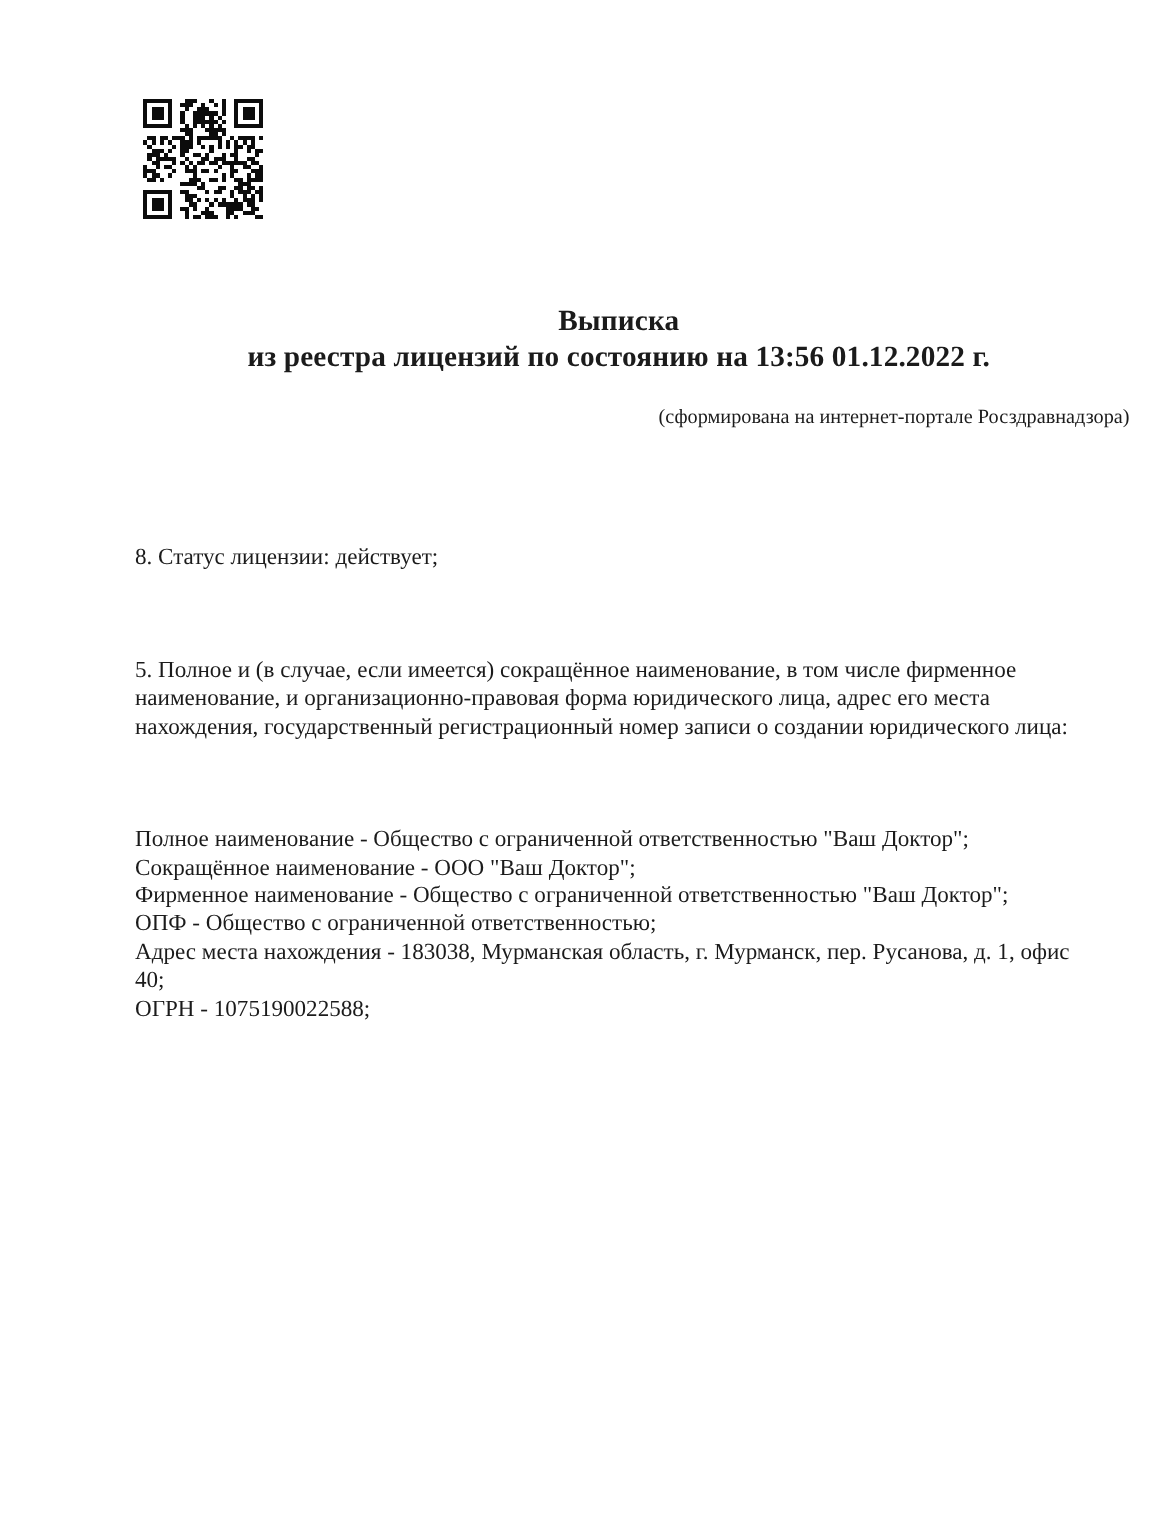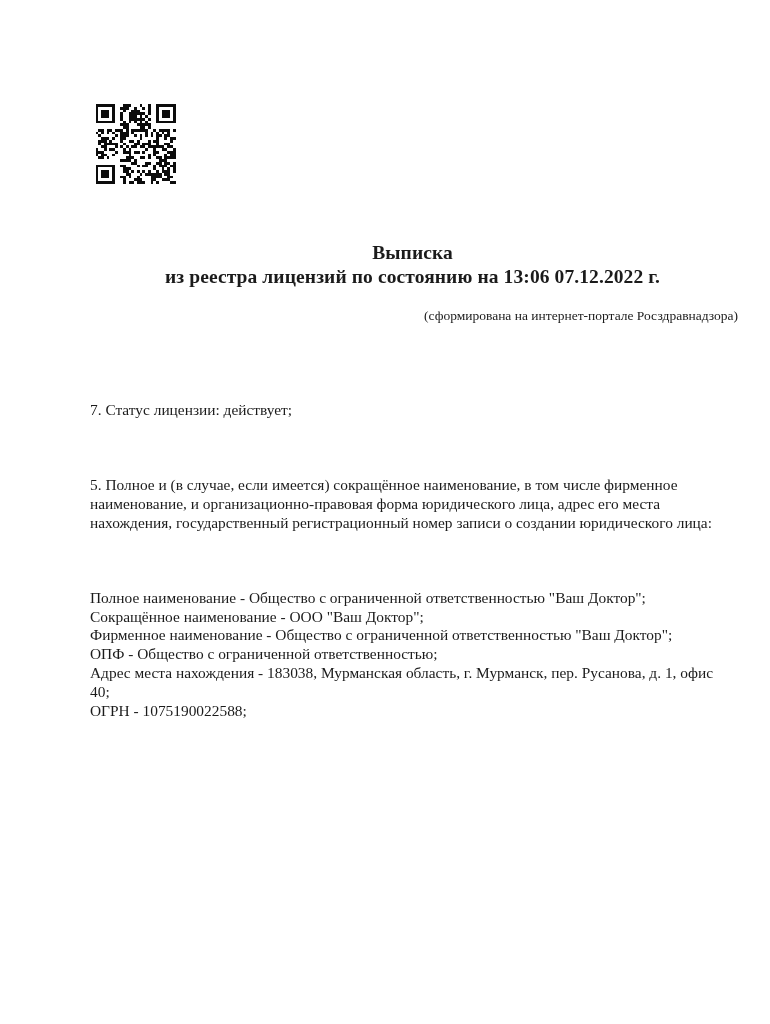--- a/index.html
+++ b/index.html
@@ -8,21 +8,20 @@
     background: #ffffff;
   }
   .page {
     position: relative;
     width: 770px;
     height: 852px;
     background: #ffffff;
     font-family: "Liberation Serif", serif;
     color: #1b1b1b;
     overflow: hidden;
-    margin-top: 38px;
   }
   .qr {
     position: absolute;
     left: 95px;
     top: 66px;
     width: 81px;
     height: 80px;
     fill: #0c0c0c;
   }
   .title-block {
@@ -33,21 +32,21 @@
     text-align: center;
     font-weight: bold;
     font-size: 19.5px;
     line-height: 23.5px;
     letter-spacing: 0.1px;
   }
   .source-note {
     position: absolute;
     top: 269px;
     left: 0;
-    right: 32px;
+    right: 17px;
     text-align: right;
     font-size: 13.5px;
     line-height: 17px;
   }
   .doc-body {
     position: absolute;
     top: 325px;
     left: 90px;
     width: 672px;
     font-size: 15.4px;
@@ -454,27 +453,27 @@
       <rect x="16" y="28" width="1" height="1"></rect>
       <rect x="17" y="28" width="1" height="1"></rect>
       <rect x="20" y="28" width="1" height="1"></rect>
       <rect x="22" y="28" width="1" height="1"></rect>
       <rect x="27" y="28" width="1" height="1"></rect>
       <rect x="28" y="28" width="1" height="1"></rect>
     </svg>
 
   <div class="title-block">
     <div>Выписка</div>
-    <div>из реестра лицензий по состоянию на 13:06 07.12.2022 г.</div>
+    <div>из реестра лицензий по состоянию на 13:56 01.12.2022 г.</div>
   </div>
 
   <div class="source-note">(сформирована на интернет-портале Росздравнадзора)</div>
 
   <div class="doc-body">
-    <div class="para">7. Статус лицензии: действует;</div>
+    <div class="para">8. Статус лицензии: действует;</div>
     <div class="para">5. Полное и (в случае, если имеется) сокращённое наименование, в том числе фирменное
 наименование, и организационно-правовая форма юридического лица, адрес его места
 нахождения, государственный регистрационный номер записи о создании юридического лица:</div>
     <div class="para">Полное наименование - Общество с ограниченной ответственностью "Ваш Доктор";
 Сокращённое наименование - ООО "Ваш Доктор";
 Фирменное наименование - Общество с ограниченной ответственностью "Ваш Доктор";
 ОПФ - Общество с ограниченной ответственностью;
 Адрес места нахождения - 183038, Мурманская область, г. Мурманск, пер. Русанова, д. 1, офис
 40;
 ОГРН - 1075190022588;</div>

